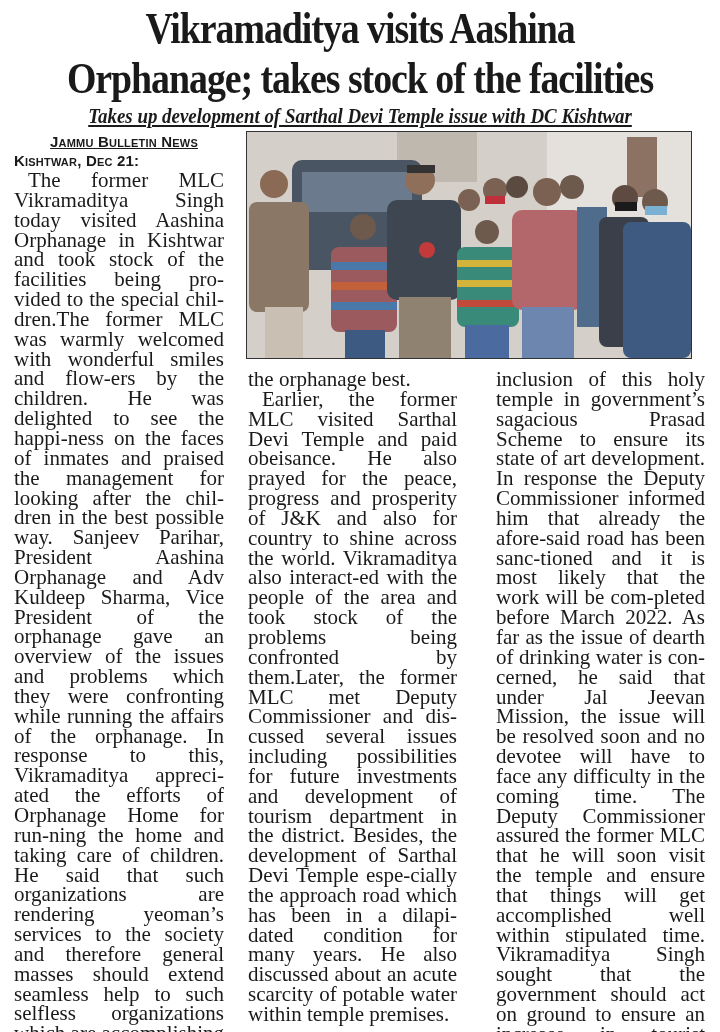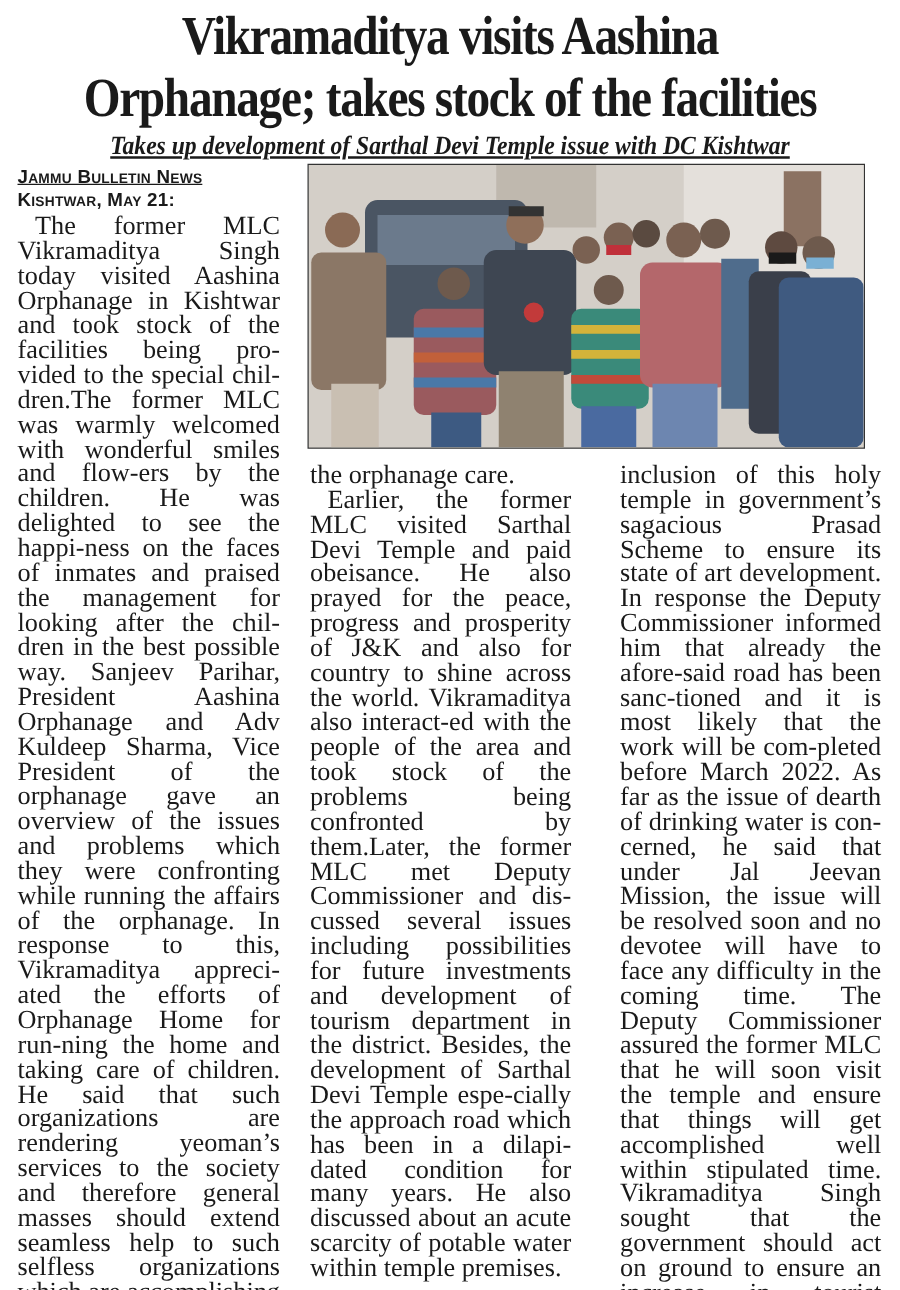--- a/index.html
+++ b/index.html
@@ -15,21 +15,21 @@
     position:absolute; left:0; top:104px; width:720px; text-align:center;
     font-family:"Liberation Serif", serif; font-style:italic; font-weight:bold;
     font-size:21px; line-height:24px; text-decoration:underline;
     transform:scaleX(0.9); transform-origin:center top;
   }
   .byline {
     position:absolute; left:14px; top:132px; width:220px;
     font-family:"Liberation Sans", sans-serif; font-weight:bold;
     font-size:15px; line-height:19px; font-variant:small-caps; letter-spacing:0.2px;
   }
-  .byline .source { text-decoration:underline; display:block; }
+  .byline .source { text-decoration:underline; display:block;text-align:center; }
   .byline .dateline { display:block; }
   .col {
     position:absolute; font-family:"Liberation Serif", serif;
     font-size:21px; line-height:19.85px; text-align:justify;
     hyphens:manual;
   }
   .col p { margin:0; text-indent:0; }
   .col p.ind { text-indent:14px; }
   #col1 { left:14px; top:171px; width:210px; }
   #col2 { left:248px; top:370px; width:209px; }
@@ -46,21 +46,21 @@
 
 <div class="headline">
   <div>Vikramaditya visits Aashina</div>
   <div>Orphanage; takes stock of the facilities</div>
 </div>
 
 <div class="subhead">Takes up development of Sarthal Devi Temple issue with DC Kishtwar</div>
 
 <div class="byline">
   <span class="source">Jammu Bulletin News</span>
-  <span class="dateline">Kishtwar, May 21:</span>
+  <span class="dateline">Kishtwar, Dec 21:</span>
 </div>
 
 <div class="col" id="col1">
   <p class="ind">The former MLC Vikramaditya Singh today visited Aashina Orphanage in Kishtwar and took stock of the facilities being pro-vided to the special chil-dren.The former MLC was warmly welcomed with wonderful smiles and flow-ers by the children. He was delighted to see the happi-ness on the faces of inmates and praised the management for looking after the chil-dren in the best possible way. Sanjeev Parihar, President Aashina Orphanage and Adv Kuldeep Sharma, Vice President of the orphanage gave an overview of the issues and problems which they were confronting while running the affairs of the orphanage. In response to this, Vikramaditya appreci-ated the efforts of Orphanage Home for run-ning the home and taking care of children. He said that such organizations are rendering yeoman’s services to the society and therefore general masses should extend seamless help to such selfless organizations which are accomplishing social causes. He assured wholehearted support to the organization for adding up more facilities. Vikramaditya Singh also have lunch with children of</p>
 </div>
 
 <div class="photo" title="Group photo of Vikramaditya Singh with children at Aashina Orphanage">
   <svg viewBox="0 0 444 226" preserveAspectRatio="none">
     <rect x="0" y="0" width="444" height="226" fill="#d4cfc8"></rect>
     <rect x="150" y="0" width="80" height="50" fill="#bfb8ae"></rect>
@@ -108,19 +108,19 @@
     <circle cx="378" cy="66" r="13" fill="#5e4a40"></circle>
     <rect x="368" y="70" width="22" height="9" fill="#1a1a1a"></rect>
     <rect x="352" y="85" width="50" height="130" rx="8" fill="#3a3f4a"></rect>
     <circle cx="408" cy="70" r="13" fill="#6e5a4d"></circle>
     <rect x="398" y="74" width="22" height="9" fill="#7ab0d4"></rect>
     <rect x="376" y="90" width="68" height="136" rx="8" fill="#3f5a80"></rect>
   </svg>
 </div>
 
 <div class="col" id="col2">
-  <p>the orphanage care.</p>
+  <p>the orphanage best.</p>
   <p class="ind">Earlier, the former MLC visited Sarthal Devi Temple and paid obeisance. He also prayed for the peace, progress and prosperity of J&amp;K and also for country to shine across the world. Vikramaditya also interact-ed with the people of the area and took stock of the problems being confronted by them.Later, the former MLC met Deputy Commissioner and dis-cussed several issues including possibilities for future investments and development of tourism department in the district. Besides, the development of Sarthal Devi Temple espe-cially the approach road which has been in a dilapi-dated condition for many years. He also discussed about an acute scarcity of potable water within temple premises.</p>
 </div>
 
 <div class="col" id="col3">
   <p>inclusion of this holy temple in government’s sagacious Prasad Scheme to ensure its state of art development. In response the Deputy Commissioner informed him that already the afore-said road has been sanc-tioned and it is most likely that the work will be com-pleted before March 2022. As far as the issue of dearth of drinking water is con-cerned, he said that under Jal Jeevan Mission, the issue will be resolved soon and no devotee will have to face any difficulty in the coming time. The Deputy Commissioner assured the former MLC that he will soon visit the temple and ensure that things will get accomplished well within stipulated time. Vikramaditya Singh sought that the government should act on ground to ensure an increase in tourist footfall in the region and also work to create more job avenues for the youth of Kishtwar dis-trict.</p>
 </div>
 
 </body></html>

